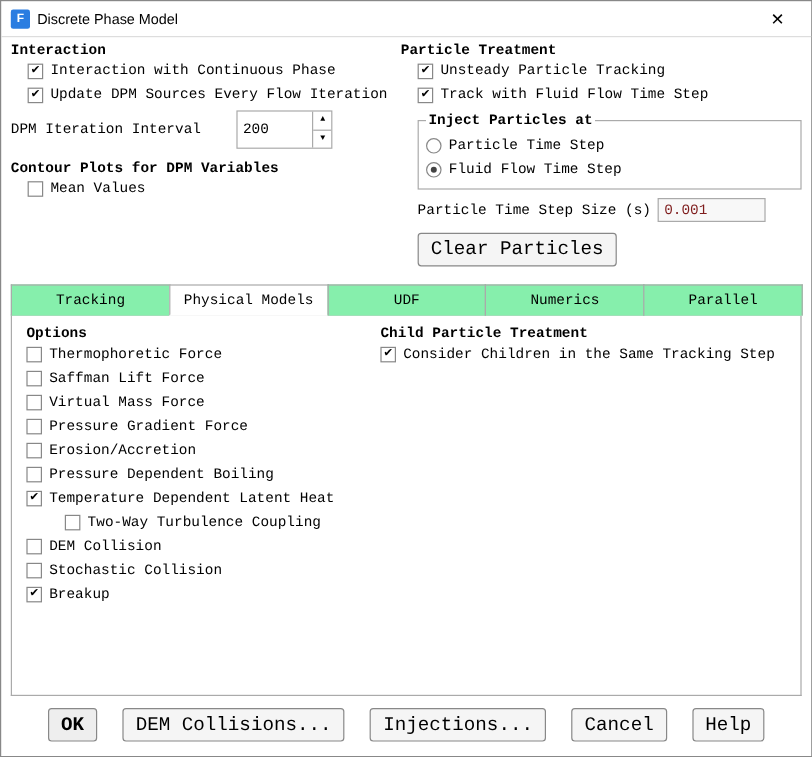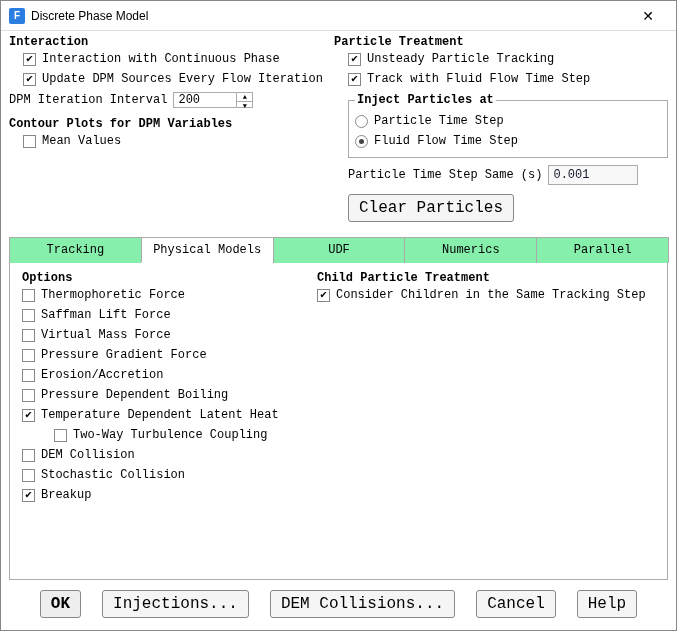--- a/index.html
+++ b/index.html
@@ -101,26 +101,27 @@
     content: "";
     width: 5px;
     height: 5px;
     background: #444;
     border-radius: 50%;
   }
   .field-row {
     display: flex;
     align-items: center;
     padding: 3px 0;
+    gap: 24px;
   }
   .spinner {
     display: flex;
     align-items: stretch;
     border: 1px solid #aaa;
-    height: 16px;
+    height: 32px;
     width: 80px;
     margin-left: 6px;
   }
   .spinner-input {
     flex: 1;
     font-family: inherit;
     font-size: 12px;
     padding: 0 4px;
     display: flex;
     align-items: center;
@@ -153,21 +154,21 @@
   }
   .text-input {
     border: 1px solid #aaa;
     height: 20px;
     padding: 0 4px;
     font-family: inherit;
     font-size: 12px;
     display: flex;
     align-items: center;
     background: #f8f8f8;
-    color: #0f172a;
+    color: #7f1d1d;
   }
   .btn {
     border: 1px solid #888;
     background: #f5f5f5;
     padding: 4px 10px;
     font-family: inherit;
     font-size: 16px;
     display: inline-flex;
     align-items: center;
     border-radius: 3px;
@@ -278,21 +279,21 @@
               <span class="radio"></span>
               <span>Particle Time Step</span>
             </div>
             <div class="chk-row" style="padding-left:0">
               <span class="radio checked"></span>
               <span>Fluid Flow Time Step</span>
             </div>
           </fieldset>
 
           <div class="field-row" style="padding-left:14px; gap:6px;">
-            <span>Particle Time Step Same (s)</span>
+            <span>Particle Time Step Size (s)</span>
             <div class="text-input" style="width:90px">0.001</div>
           </div>
 
           <div style="padding:6px 0 0 14px">
             <div class="btn">Clear Particles</div>
           </div>
         </div>
       </div>
     </div>
 
@@ -358,19 +359,19 @@
         <div class="group-title">Child Particle Treatment</div>
         <div class="chk-row" style="padding-left:0">
           <span class="chk checked"></span>
           <span>Consider Children in the Same Tracking Step</span>
         </div>
       </div>
     </div>
 
     <div class="footer">
       <div class="btn ok">OK</div>
+      <div class="btn">DEM Collisions...</div>
       <div class="btn">Injections...</div>
-      <div class="btn">DEM Collisions...</div>
       <div class="btn">Cancel</div>
       <div class="btn">Help</div>
     </div>
   </div>
 </div>
 
 </body></html>

